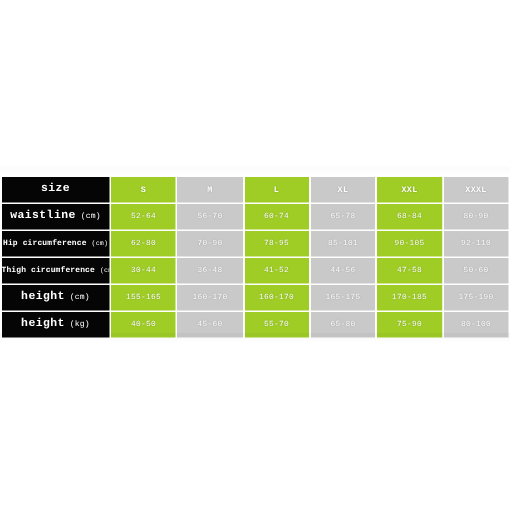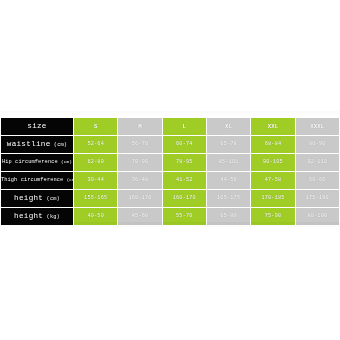--- a/index.html
+++ b/index.html
@@ -54,20 +54,21 @@
     font-family: "Liberation Mono", monospace;
     border-left: 1px solid #050505;
     border-top: 1px solid #050505;
     border-bottom: 1px solid #050505;
     border-right: 1px solid #ffffff;
   }
 
   td.row-label .lbl-main {
     font-size: 7.6px;
     letter-spacing: 0.3px;
+    font-weight: bold;
   }
   td.row-label .lbl-unit {
     font-size: 5.4px;
     letter-spacing: 0.1px;
   }
 
   
   td.row-label.small .lbl-main {
     font-size: 5.3px;
     letter-spacing: 0.1px;

